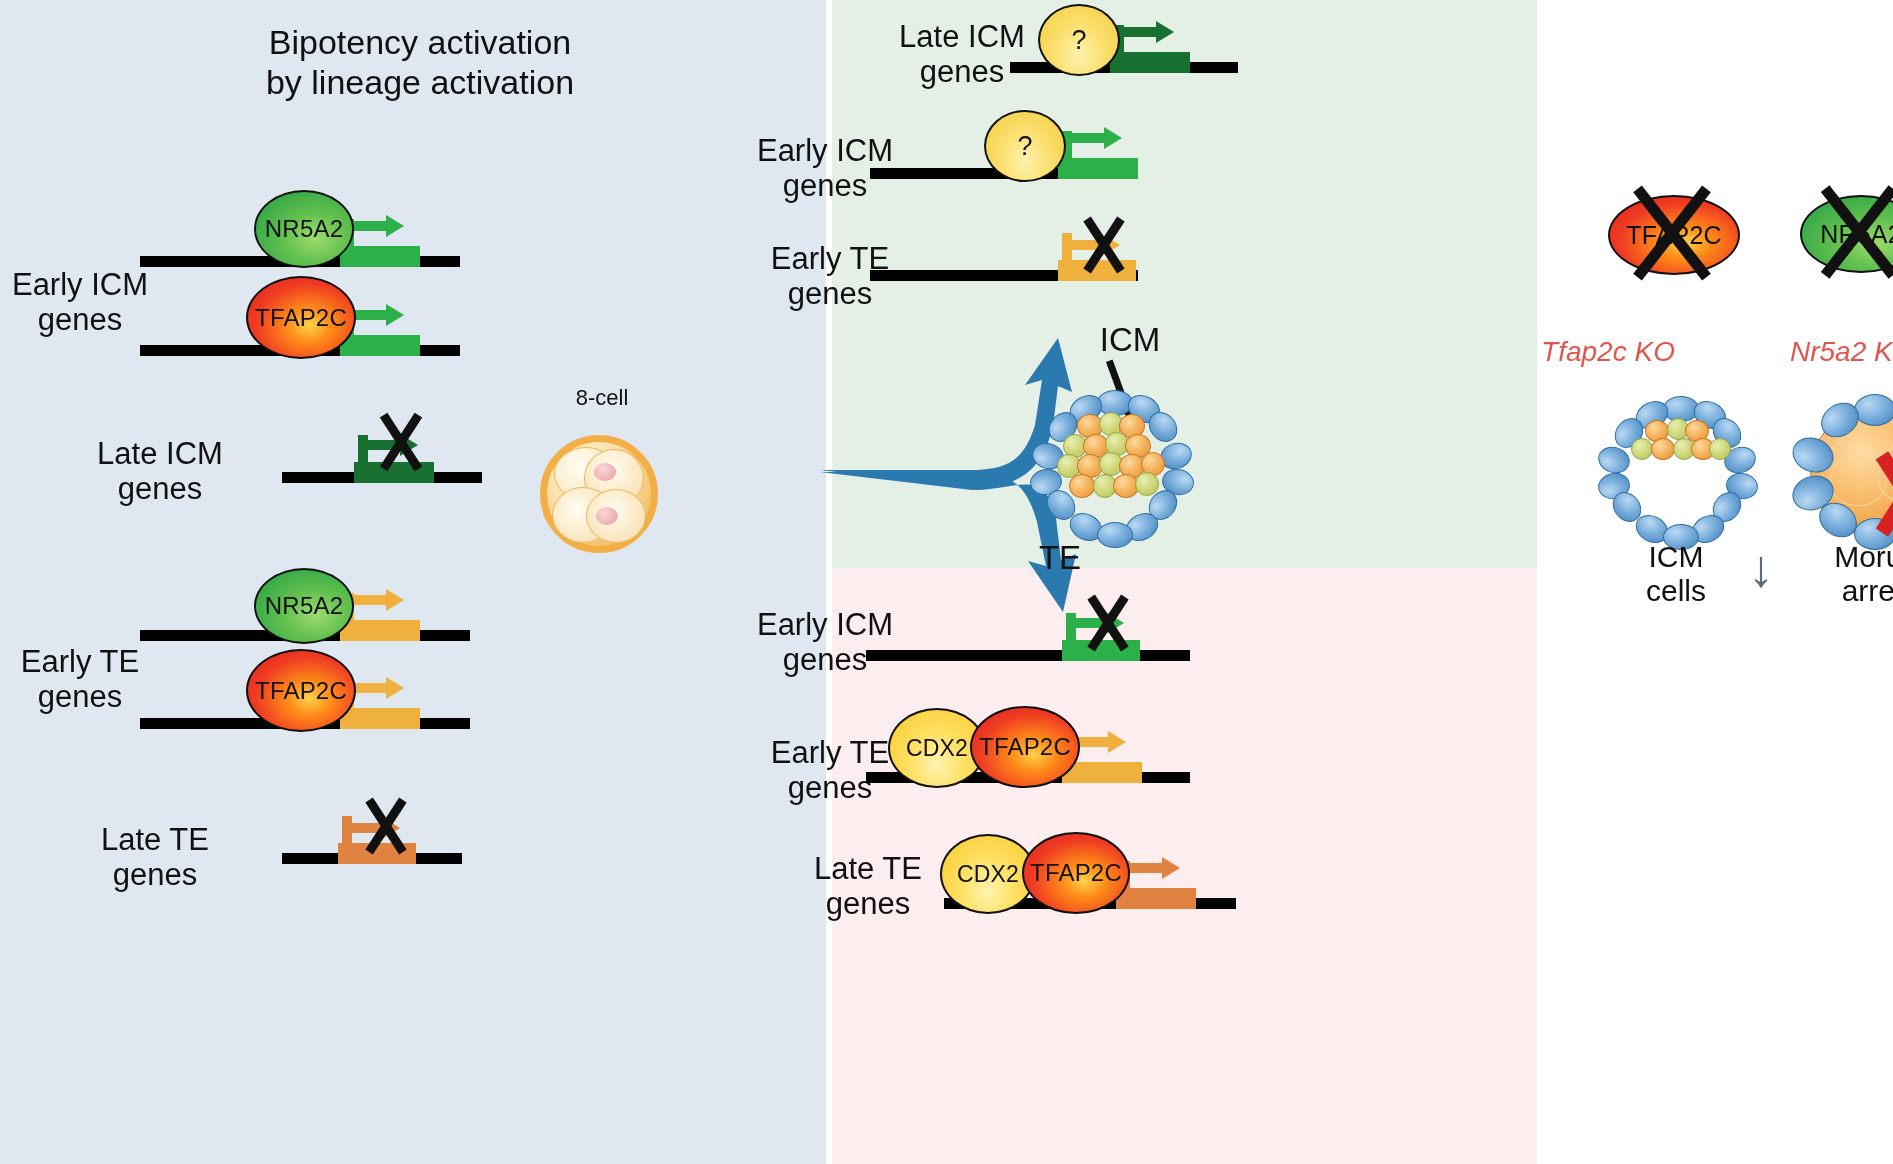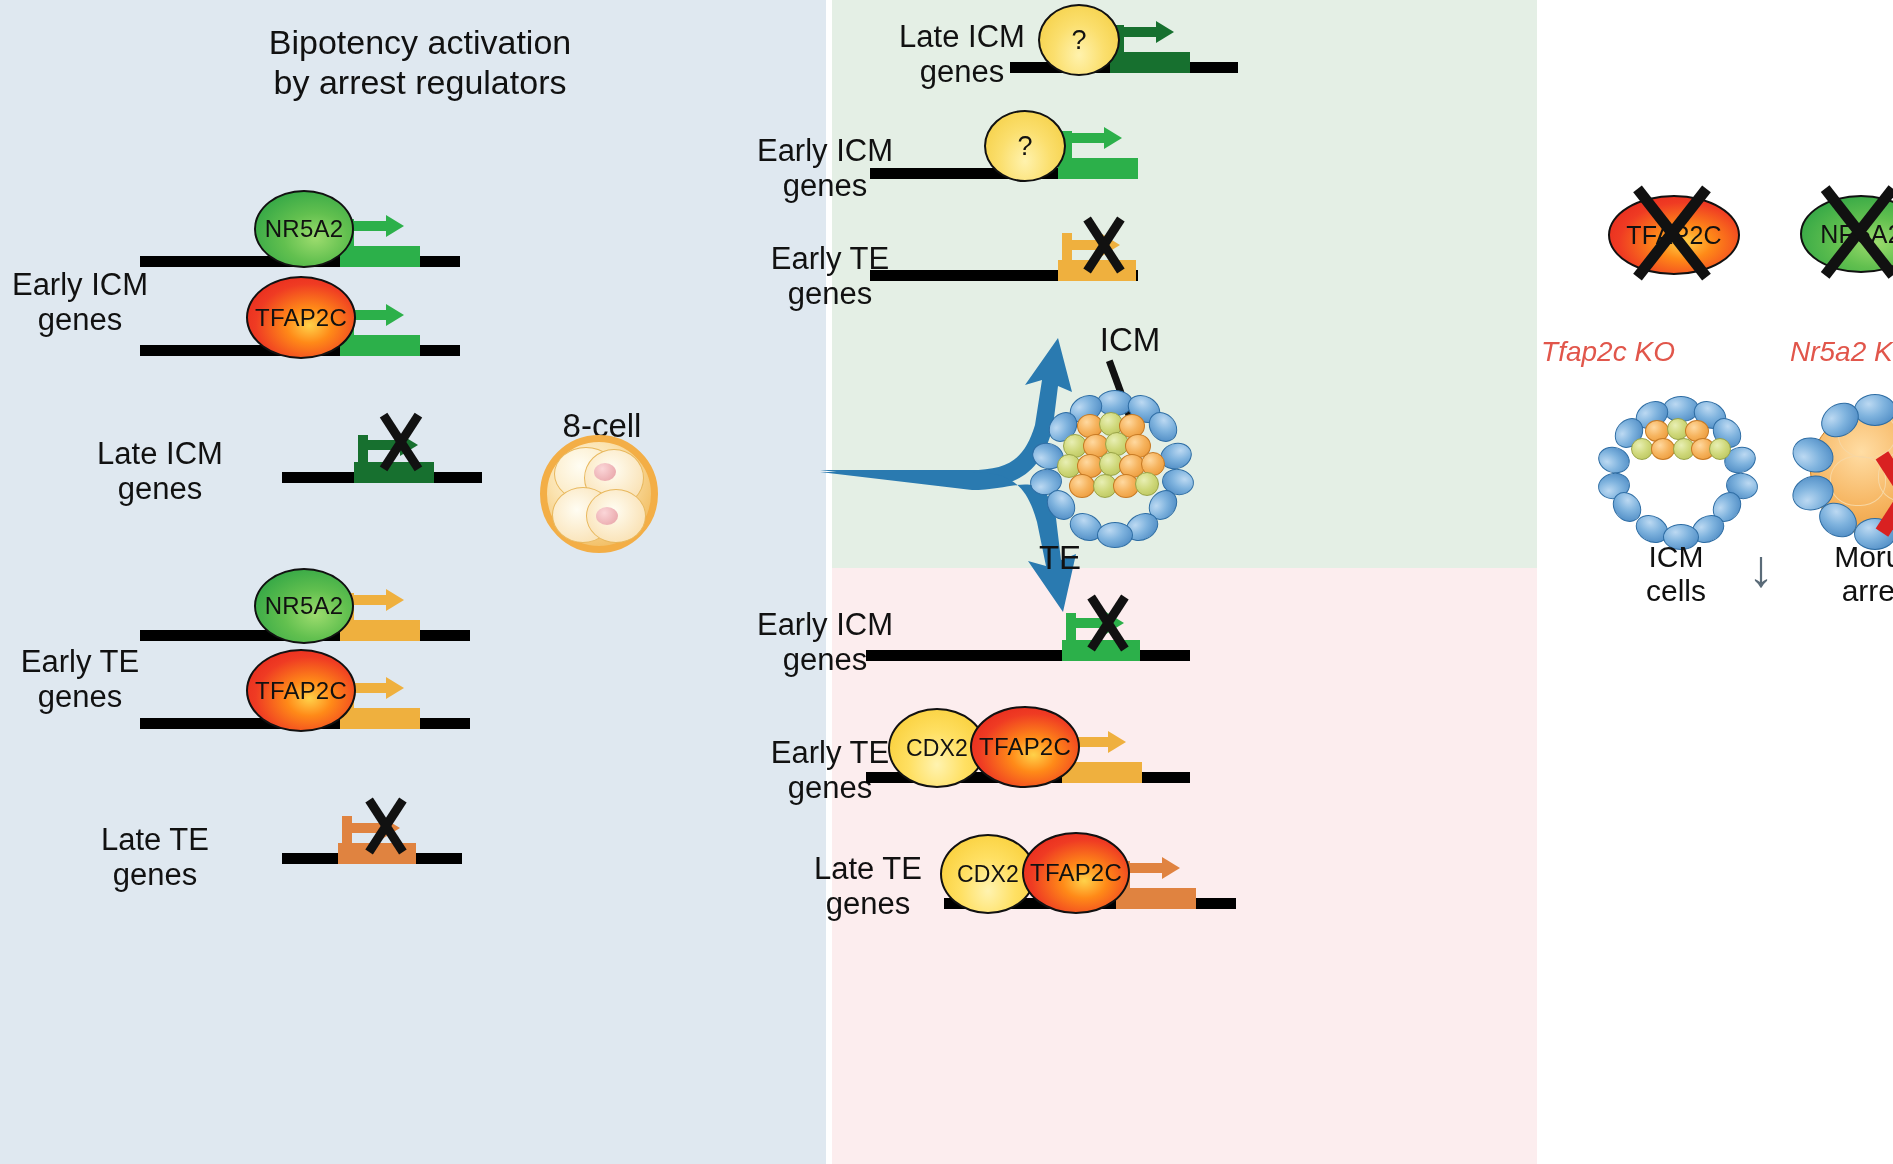--- a/index.html
+++ b/index.html
@@ -85,21 +85,21 @@
 <body>
 
 <div class="stage">
 
   <div class="panel" id="panel-left"></div>
   <div class="panel" id="panel-icm"></div>
   <div class="panel" id="panel-te"></div>
   <div class="panel" id="panel-right"></div>
 
   <div class="title" style="left:110px;top:22px;width:620px;">Bipotency activation
-by arrest regulators</div>
+by lineage activation</div>
 
   <div class="lbl" style="left:-40px;top:268px;width:240px;">Early ICM
 genes</div>
 
   <div class="track" style="left:140px;top:256px;width:320px;">
     <div class="dna" style="width:320px;"></div>
     <div class="prom" style="left:200px;top:-35px;width:80px;height:46px;">
       <div class="box" style="background:#2cb04a;"></div>
       <div class="stem" style="background:#2cb04a;"></div>
       <div class="bar" style="background:#2cb04a;"></div>
@@ -177,21 +177,21 @@
       <div class="stem" style="background:#e08340;"></div>
       <div class="bar" style="background:#e08340;"></div>
       <div class="head" style="left:44px;border-left:18px solid #e08340;"></div>
     </div>
     <div class="xmark" style="left:78px;top:-58px;width:52px;height:62px;">
       <i class="a"></i>
         <i class="b"></i>
     </div>
   </div>
 
-  <div class="plain-lbl" style="left:492px;top:408px;width:220px;font-size:33px;">8-cell</div>
+  <div class="plain-lbl" style="left:492px;top:386px;width:220px;font-size:22px;">8-cell</div>
   <div style="position:absolute;left:540px;top:435px;width:118px;height:118px;">
     <div style="position:absolute;inset:0;border-radius:50%;
         background:radial-gradient(circle at 38% 32%, #fff8e6 0%,#fbe3b0 38%,#f4c673 70%,#eba93f 100%);
         border:7px solid #f3ae46;box-sizing:border-box;"></div>
     <div style="position:absolute;left:14px;top:12px;width:62px;height:52px;border-radius:50%;
         background:radial-gradient(circle at 40% 35%,#fffdf3 0%,#fbeac4 70%);border:1.5px solid #e8b85e;"></div>
     <div style="position:absolute;left:44px;top:14px;width:58px;height:56px;border-radius:50%;
         background:radial-gradient(circle at 45% 35%,#fffdf3 0%,#fae4ba 70%);border:1.5px solid #e8b85e;"></div>
     <div style="position:absolute;left:12px;top:52px;width:60px;height:54px;border-radius:50%;
         background:radial-gradient(circle at 40% 40%,#fffdf3 0%,#fae4ba 70%);border:1.5px solid #e8b85e;"></div>

